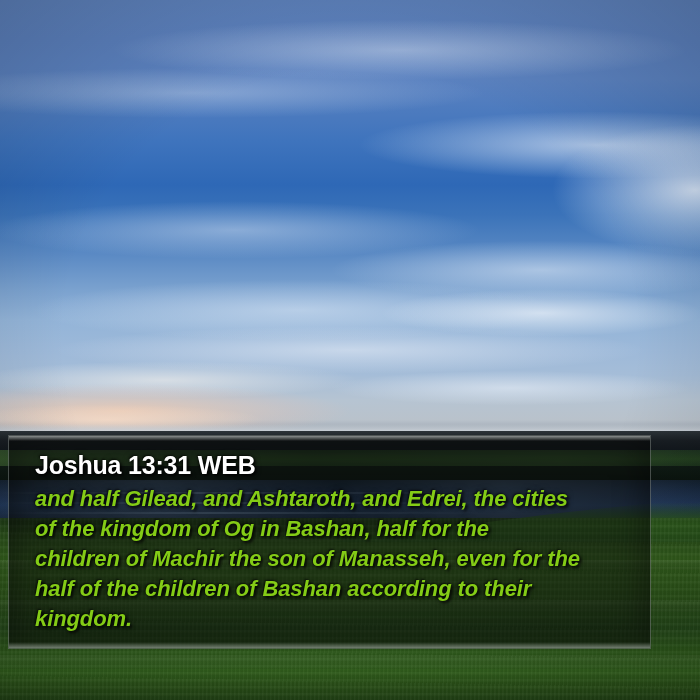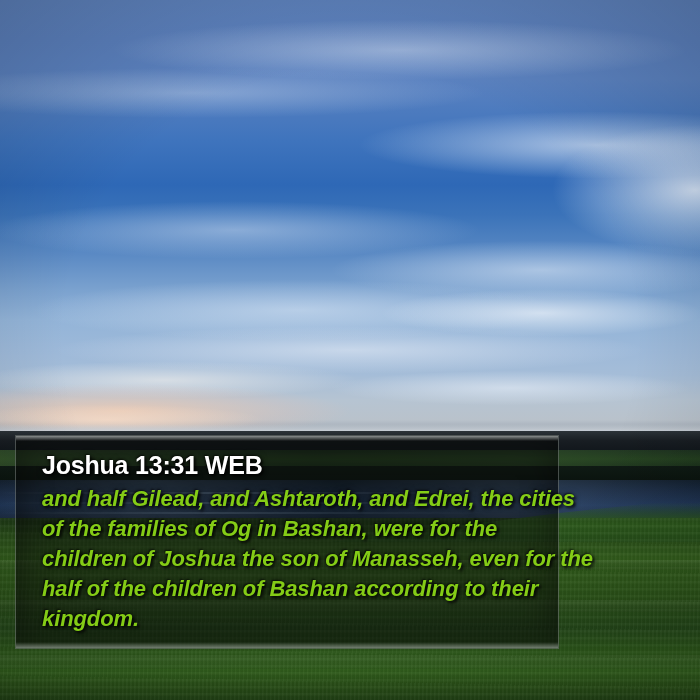--- a/index.html
+++ b/index.html
@@ -174,21 +174,21 @@
   }
   .vignette {
     position:absolute; left:0; top:0; width:700px; height:700px;
     background:radial-gradient(ellipse 520px 480px at 50% 48%, rgba(0,0,0,0) 55%, rgba(0,0,0,.18) 100%);
     pointer-events:none;
   }
 
   
   #verse-overlay {
     position:absolute;
-    left:15px; top:435px; width:544px; height:214px;
+    left:8px; top:435px; width:643px; height:214px;
     background:rgba(10,14,10,.46);
     border:1px solid rgba(210,220,215,.30);
     box-shadow: inset 0 0 28px 10px rgba(0,0,0,.30);
     padding:8px 18px 0 18px;
   }
   #verse-overlay::before {
     content:""; position:absolute; left:0; top:0; right:0; height:5px;
     background:linear-gradient(to bottom, rgba(235,240,238,.55), rgba(235,240,238,0));
   }
   #verse-overlay::after {
@@ -263,20 +263,20 @@
   <div class="grassband" style="top:560px;height:10px"></div>
   <div class="grassband" style="top:600px;height:12px"></div>
   <div class="grassband" style="top:655px;height:14px"></div>
   <div class="grasstex"></div>
   <div class="vignette"></div>
 
   <div id="verse-overlay">
     <div class="verse-ref">Joshua 13:31 WEB</div>
     <div class="verse-body">
       <span class="ln">and half Gilead, and Ashtaroth, and Edrei, the cities</span>
-      <span class="ln">of the families of Og in Bashan, were for the</span>
-      <span class="ln">children of Joshua the son of Manasseh, even for the</span>
+      <span class="ln">of the kingdom of Og in Bashan, half for the</span>
+      <span class="ln">children of Machir the son of Manasseh, even for the</span>
       <span class="ln">half of the children of Bashan according to their</span>
       <span class="ln">kingdom.</span>
     </div>
   </div>
 
 </div>
 
 </body></html>

